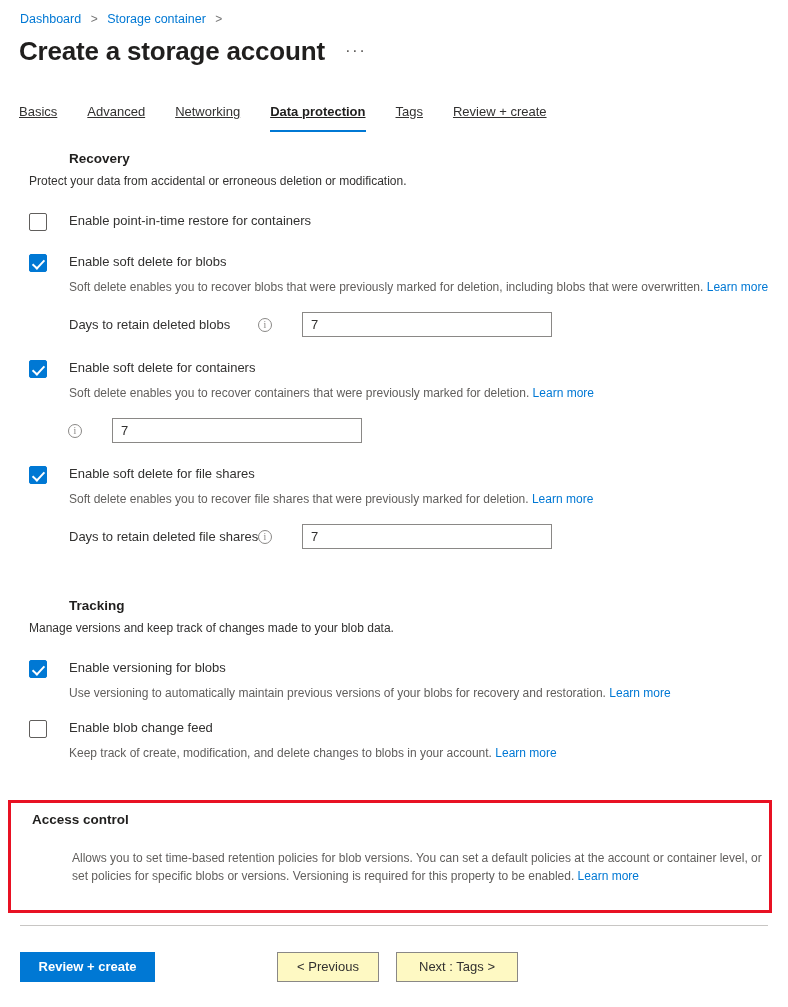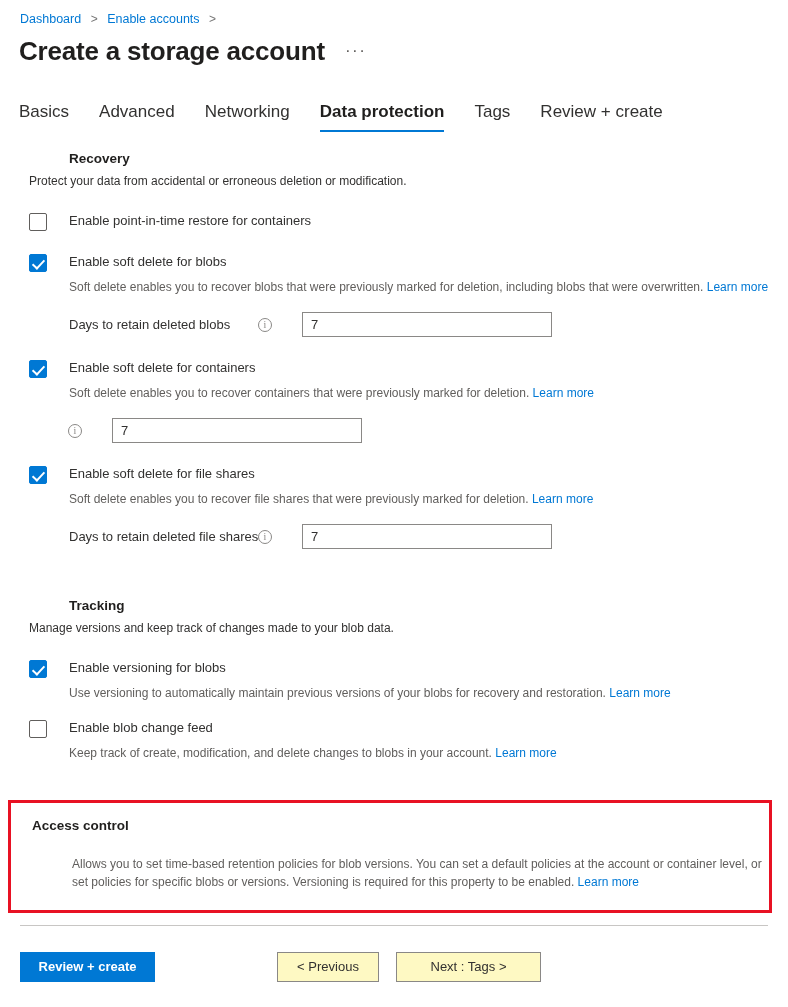--- a/index.html
+++ b/index.html
@@ -36,23 +36,23 @@
     letter-spacing: 1.5px; cursor: pointer; line-height: 16px;
     position: relative; top: -4px;
   }
 
   
   .tabs {
     position: absolute; left: 19px; top: 103px;
     display: flex; align-items: flex-start;
   }
   .tab {
-    font-size: 17px; color: #323130; padding: 0 0 9px 0;
+    font-size: 13px; color: #323130; padding: 0 0 9px 0;
     margin-right: 30px; cursor: pointer; white-space: nowrap;
-    border-bottom: 2px solid transparent; line-height: 18px;
+    border-bottom: 2px solid transparent; line-height: 18px; text-decoration: underline;
   }
   .tab.active { font-weight: 600; color: #201f1e; border-bottom-color: #0078d4; }
 
   
   .content { position: absolute; left: 0; top: 150px; width: 788px; }
 
   .section-head {
     font-size: 13.5px; font-weight: 600; color: #201f1e;
     margin: 0 0 0 29px; line-height: 18px; padding-left: 40px;
   }
@@ -107,21 +107,21 @@
     font-size: 13px; color: #323130; padding: 0 8px;
     font-family: "Liberation Sans", sans-serif; outline: none;
   }
 
   
   .highlight-box {
     position: absolute; left: 8px; top: 800px;
     width: 764px; height: 113px;
     border: 3px solid #e81123; background: #ffffff;
   }
-  .hl-inner { padding: 14px 0 0 21px; }
+  .hl-inner { padding: 8px 0 0 21px; }
   .hl-head {
     font-size: 13.5px; font-weight: 600; color: #201f1e;
     line-height: 18px; margin: 0;
   }
   .hl-block { margin-top: 20px; }
 
   
   .divider {
     position: absolute; left: 20px; top: 925px;
     width: 748px; height: 1px; background: #c8c6c4;
@@ -134,31 +134,31 @@
     justify-content: center; line-height: 16px;
   }
   .btn-primary {
     left: 20px; width: 135px; background: #0078d4;
     color: #ffffff; border: 1px solid #0078d4; font-weight: 600;
   }
   .btn-secondary {
     background: #fef9c3; color: #323130; border: 1px solid #8a8886;
   }
   .btn-prev { left: 277px; width: 102px; }
-  .btn-next { left: 396px; width: 145px; }
+  .btn-next { left: 396px; width: 122px; }
 </style>
 </head>
 <body>
 
 <div class="page">
 
   <div class="breadcrumb">
     <span class="crumb-link">Dashboard</span>
     <span class="crumb-sep">&gt;</span>
-    <span class="crumb-link">Enable accounts</span>
+    <span class="crumb-link">Storage container</span>
     <span class="crumb-sep">&gt;</span>
   </div>
 
   <div class="title-row">
     <div class="page-title">Create a storage account</div>
     <div class="ellipsis-btn">···</div>
   </div>
 
   <div class="tabs">
     <div class="tab">Basics</div>

